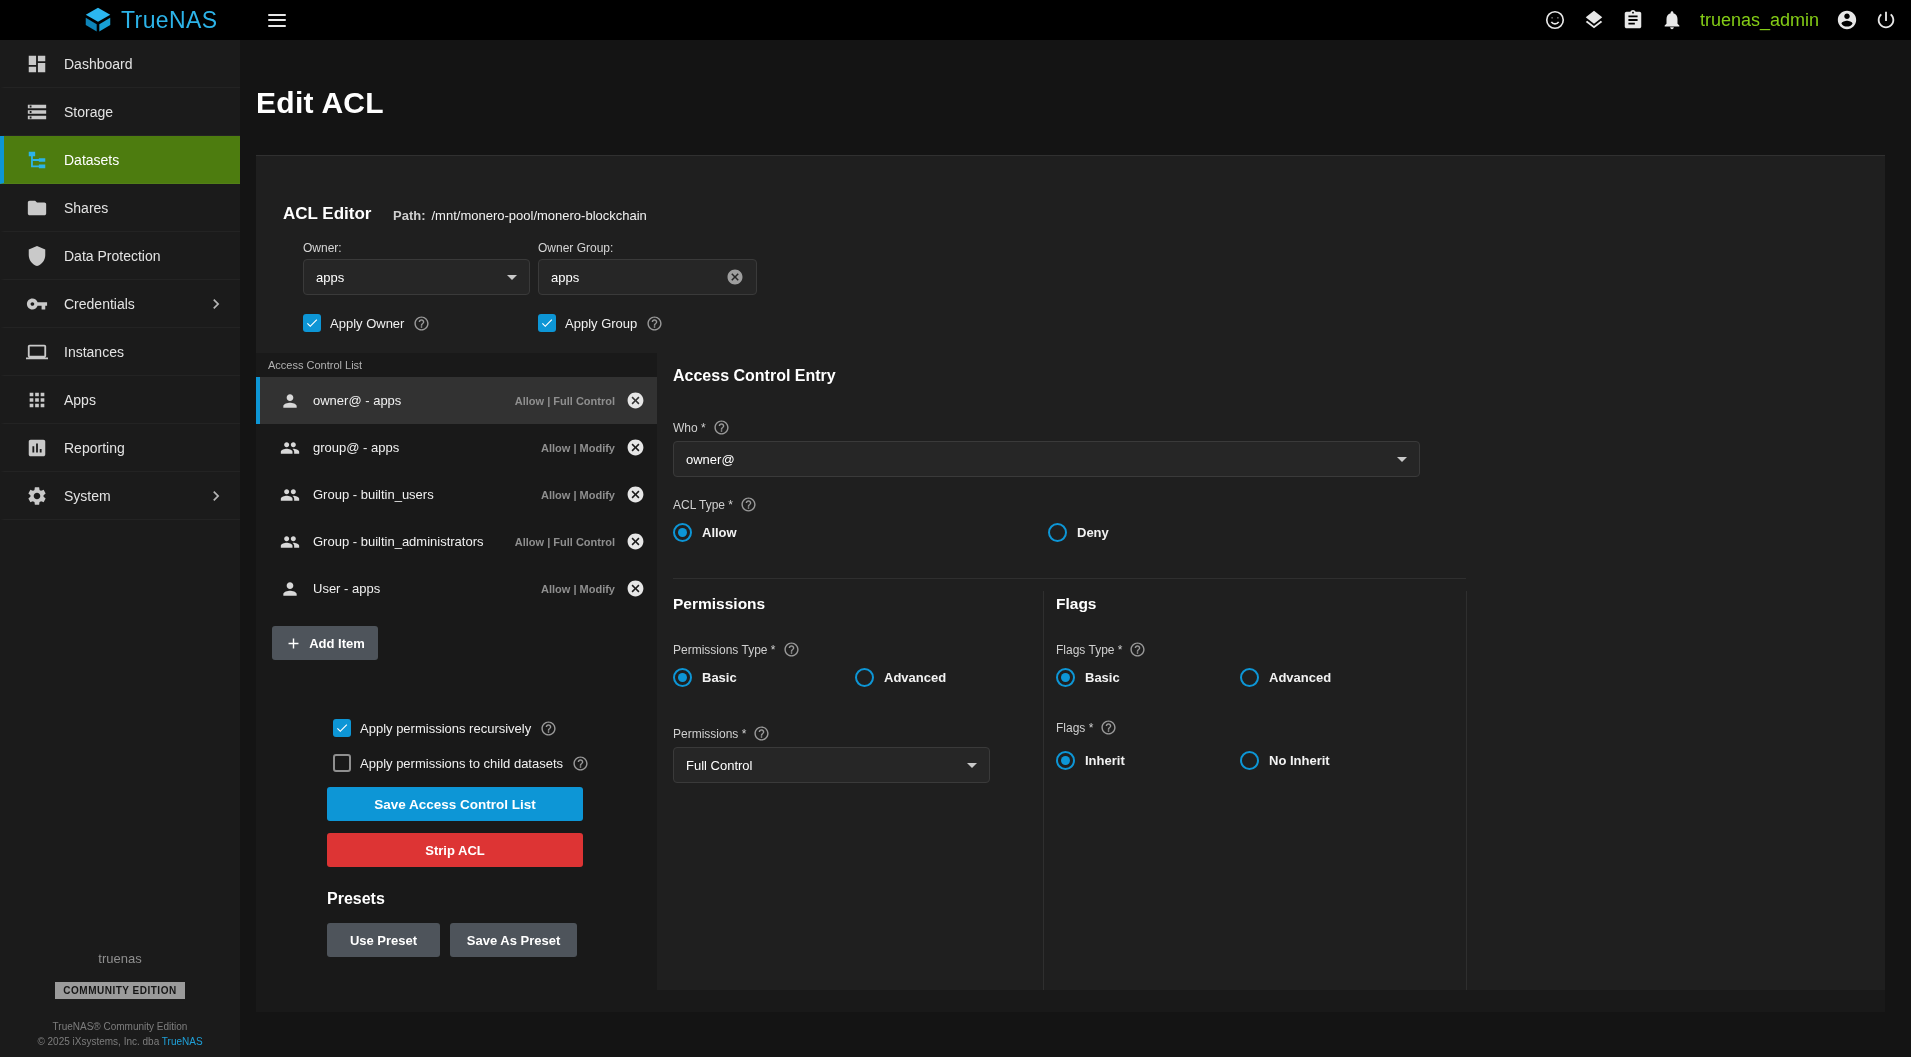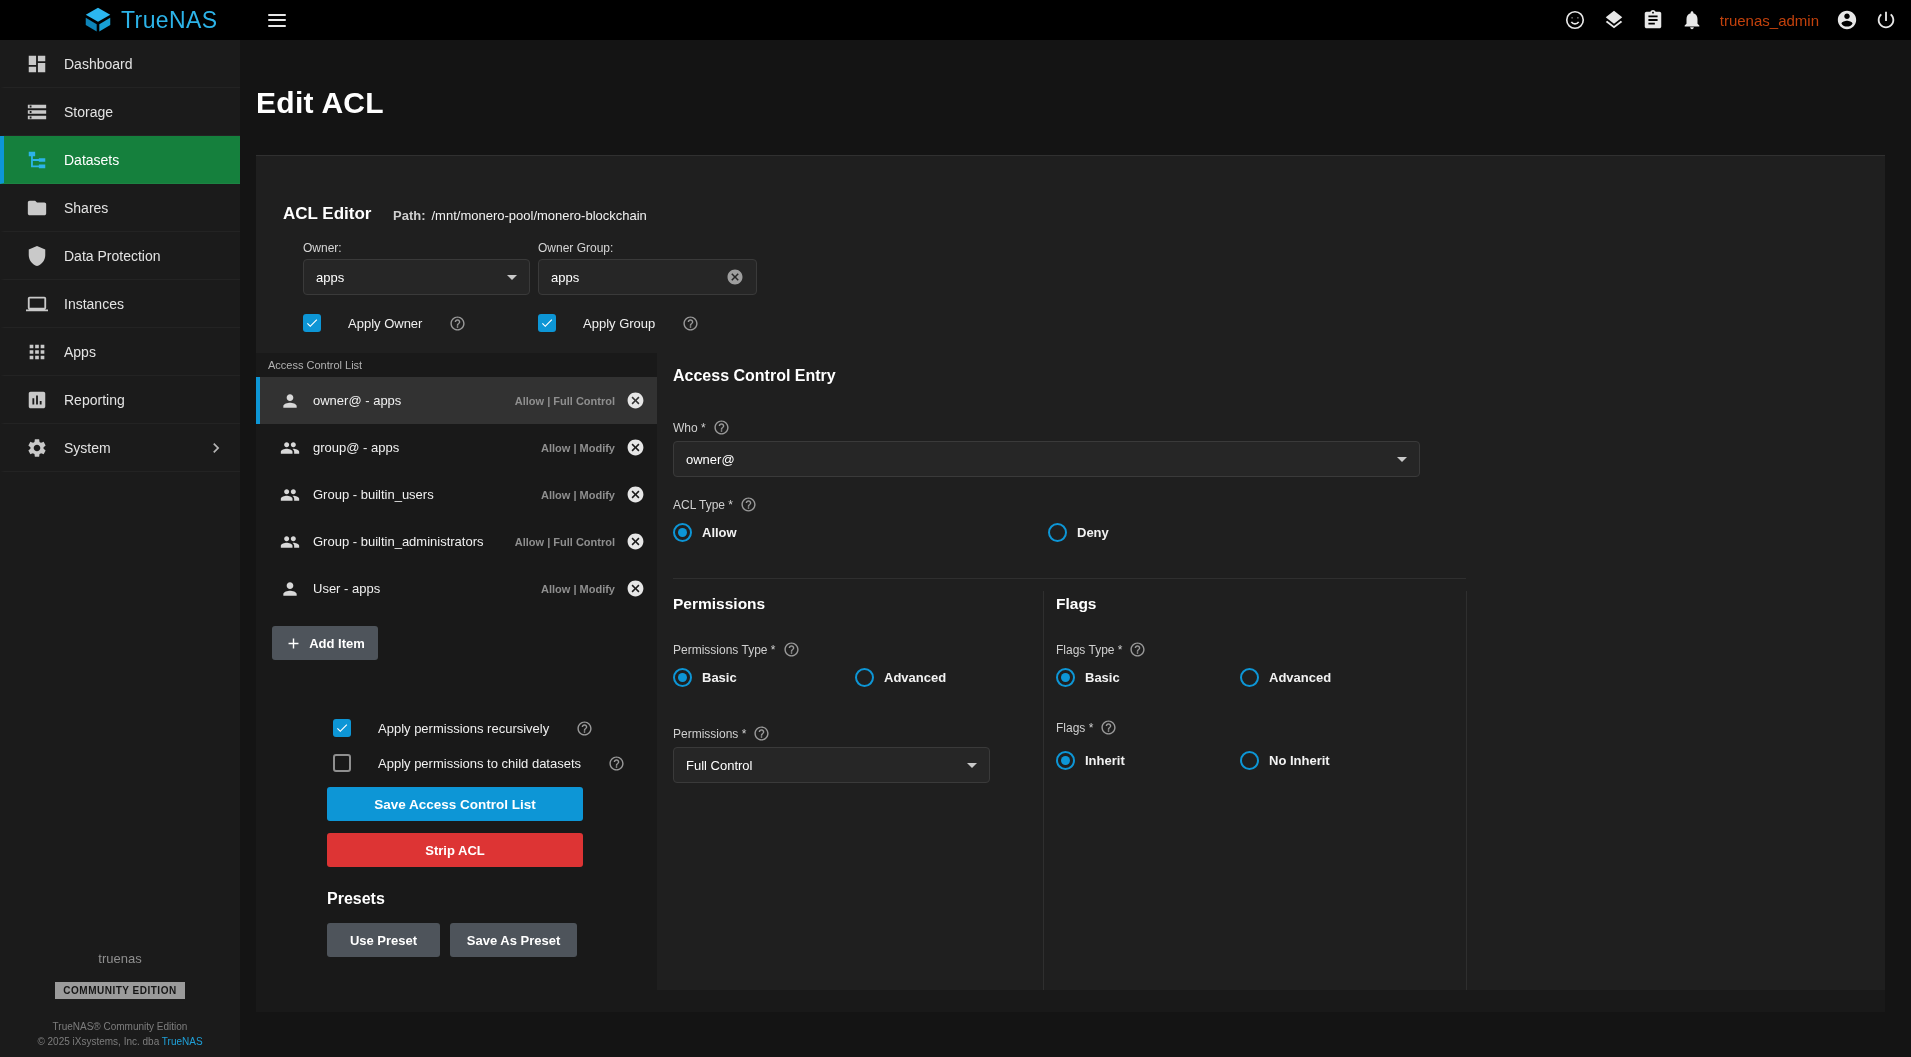--- a/index.html
+++ b/index.html
@@ -15,29 +15,29 @@
   .menu-btn .bar{width:18px;height:2px;background:#e8e8e8;margin:3.5px 0;border-radius:1px}
   .search{margin-left:26px;width:450px;height:28px;background:#1d1d1d;border:1px solid #2e2e2e;border-radius:5px;display:flex;align-items:center;padding:0 10px;gap:8px;box-sizing:border-box}
   .search svg{width:17px;height:17px;fill:#8a8a8a;flex:none}
   .search input{flex:1;background:transparent;border:none;outline:none;color:#ddd;font-size:13px;font-family:inherit}
   .search input::placeholder{color:#767676}
   .search .shortcut{color:#5f5f5f;font-size:12px;flex:none}
   .topbar-right{margin-left:auto;display:flex;align-items:center;gap:17px;padding-right:14px}
   .tb-icon{background:none;border:none;cursor:pointer;padding:0;color:#e8e8e8}
   .tb-icon svg{width:22px;height:22px;fill:currentColor}
   .tb-icon.stroke svg{fill:none;stroke:currentColor;stroke-width:1.8}
-  .username{font-size:15px;color:#c2410c}
+  .username{font-size:18px;color:#84cc16}
 
   
   .sidebar{position:absolute;left:0;top:40px;width:240px;bottom:0;background:#1b1b1b}
   .nav-item{height:48px;display:flex;align-items:center;border-bottom:1px solid rgba(255,255,255,.035);cursor:pointer;border-left:4px solid transparent;padding-right:14px;box-sizing:border-box}
   .ni-icon{width:22px;height:22px;margin:0 16px 0 22px;flex:none;color:#c9c9c9}
   .ni-icon svg{width:22px;height:22px;fill:currentColor}
   .nav-label{font-size:14px;color:#e3e3e3}
-  .nav-item.active{background:#15803d;border-left-color:#0d96d6}
+  .nav-item.active{background:#4d7c0f;border-left-color:#0d96d6}
   .nav-item.active .ni-icon{color:#2cb3e8}
   .nav-item.active .nav-label{color:#fff}
   .nav-chevron{margin-left:auto;color:#b5b5b5}
   .nav-chevron svg{width:20px;height:20px;fill:currentColor}
   .sidebar-footer{position:absolute;bottom:10px;left:0;width:100%;text-align:center}
   .hostname{font-size:13px;color:#8f8f8f;margin-bottom:14px}
   .edition-badge{display:inline-block;background:#9b9b9b;color:#161616;font-size:10px;font-weight:700;letter-spacing:.5px;padding:3px 8px;margin-bottom:18px}
   .footer-line{font-size:10px;color:#7d7d7d;margin-top:4px}
   .footer-line .brand{color:#1fa0d8}
 
@@ -49,21 +49,21 @@
   .acl-editor-heading{position:absolute;left:27px;top:48px;font-size:17px;font-weight:700}
   .path-row{position:absolute;left:137px;top:52px;font-size:13px}
   .path-row .pl{color:#cfcfcf;font-weight:600;margin-right:6px}
   .path-row .pv{color:#f2f2f2}
   .field-label{position:absolute;font-size:12px;color:#d6d6d6}
   .select-box{position:absolute;height:36px;background:#262626;border:1px solid #3a3a3a;border-radius:4px;display:flex;align-items:center;padding:0 12px;font-size:13px;color:#fff;box-sizing:border-box;cursor:pointer}
   .caret{width:0;height:0;border-left:5px solid transparent;border-right:5px solid transparent;border-top:5px solid #c9c9c9;margin-left:auto}
   .clear-btn{margin-left:auto;background:none;border:none;padding:0;cursor:pointer;color:#9e9e9e}
   .clear-btn svg{width:18px;height:18px;fill:currentColor}
 
-  .checkbox-row{position:absolute;display:flex;align-items:center;gap:27px;cursor:pointer}
+  .checkbox-row{position:absolute;display:flex;align-items:center;gap:9px;cursor:pointer}
   .checkbox{width:18px;height:18px;border-radius:3px;background:#0d96d6;display:flex;align-items:center;justify-content:center;flex:none;box-sizing:border-box}
   .checkbox svg{width:14px;height:14px;fill:#fff}
   .checkbox.unchecked{background:transparent;border:2px solid #8f8f8f}
   .cb-label{font-size:13px;color:#f0f0f0}
   .help{color:#9a9a9a;flex:none;cursor:pointer}
   .help svg{width:17px;height:17px;fill:currentColor}
 
   
   .left-panel{position:absolute;left:0;top:197px;width:401px;bottom:22px;background:#191919}
   .lp-label{position:absolute;left:12px;top:6px;font-size:11px;color:#b2b2b2}
@@ -200,20 +200,33 @@
       <span class="ni-icon">
           <svg viewBox="0 0 24 24">
             <path d="M12 1 3 5v6c0 5.55 3.84 10.74 9 12 5.16-1.26 9-6.45 9-12V5l-9-4z"></path>
           </svg>
         </span>
       <span class="nav-label">Data Protection</span>
     </div>
     <div class="nav-item">
       <span class="ni-icon">
           <svg viewBox="0 0 24 24">
+            <path d="M12.65 10C11.83 7.67 9.61 6 7 6c-3.31 0-6 2.69-6 6s2.69 6 6 6c2.61 0 4.83-1.67 5.65-4H17v4h4v-4h2v-4H12.65zM7 14c-1.1 0-2-.9-2-2s.9-2 2-2 2 .9 2 2-.9 2-2 2z"></path>
+          </svg>
+        </span>
+      <span class="nav-label">Credentials</span>
+      <span class="nav-chevron">
+          <svg viewBox="0 0 24 24">
+            <path d="M8.59 16.59 13.17 12 8.59 7.41 10 6l6 6-6 6z"></path>
+          </svg>
+        </span>
+    </div>
+    <div class="nav-item">
+      <span class="ni-icon">
+          <svg viewBox="0 0 24 24">
             <path d="M20 18c1.1 0 1.99-.9 1.99-2L22 6c0-1.1-.9-2-2-2H4c-1.1 0-2 .9-2 2v10c0 1.1.9 2 2 2H0v2h24v-2h-4zM4 6h16v10H4V6z"></path>
           </svg>
         </span>
       <span class="nav-label">Instances</span>
     </div>
     <div class="nav-item">
       <span class="ni-icon">
           <svg viewBox="0 0 24 24">
             <path d="M4 8h4V4H4v4zm6 12h4v-4h-4v4zm-6 0h4v-4H4v4zm0-6h4v-4H4v4zm6 0h4v-4h-4v4zm6-10v4h4V4h-4zm-6 4h4V4h-4v4zm6 6h4v-4h-4v4zm0 6h4v-4h-4v4z"></path>
           </svg>

